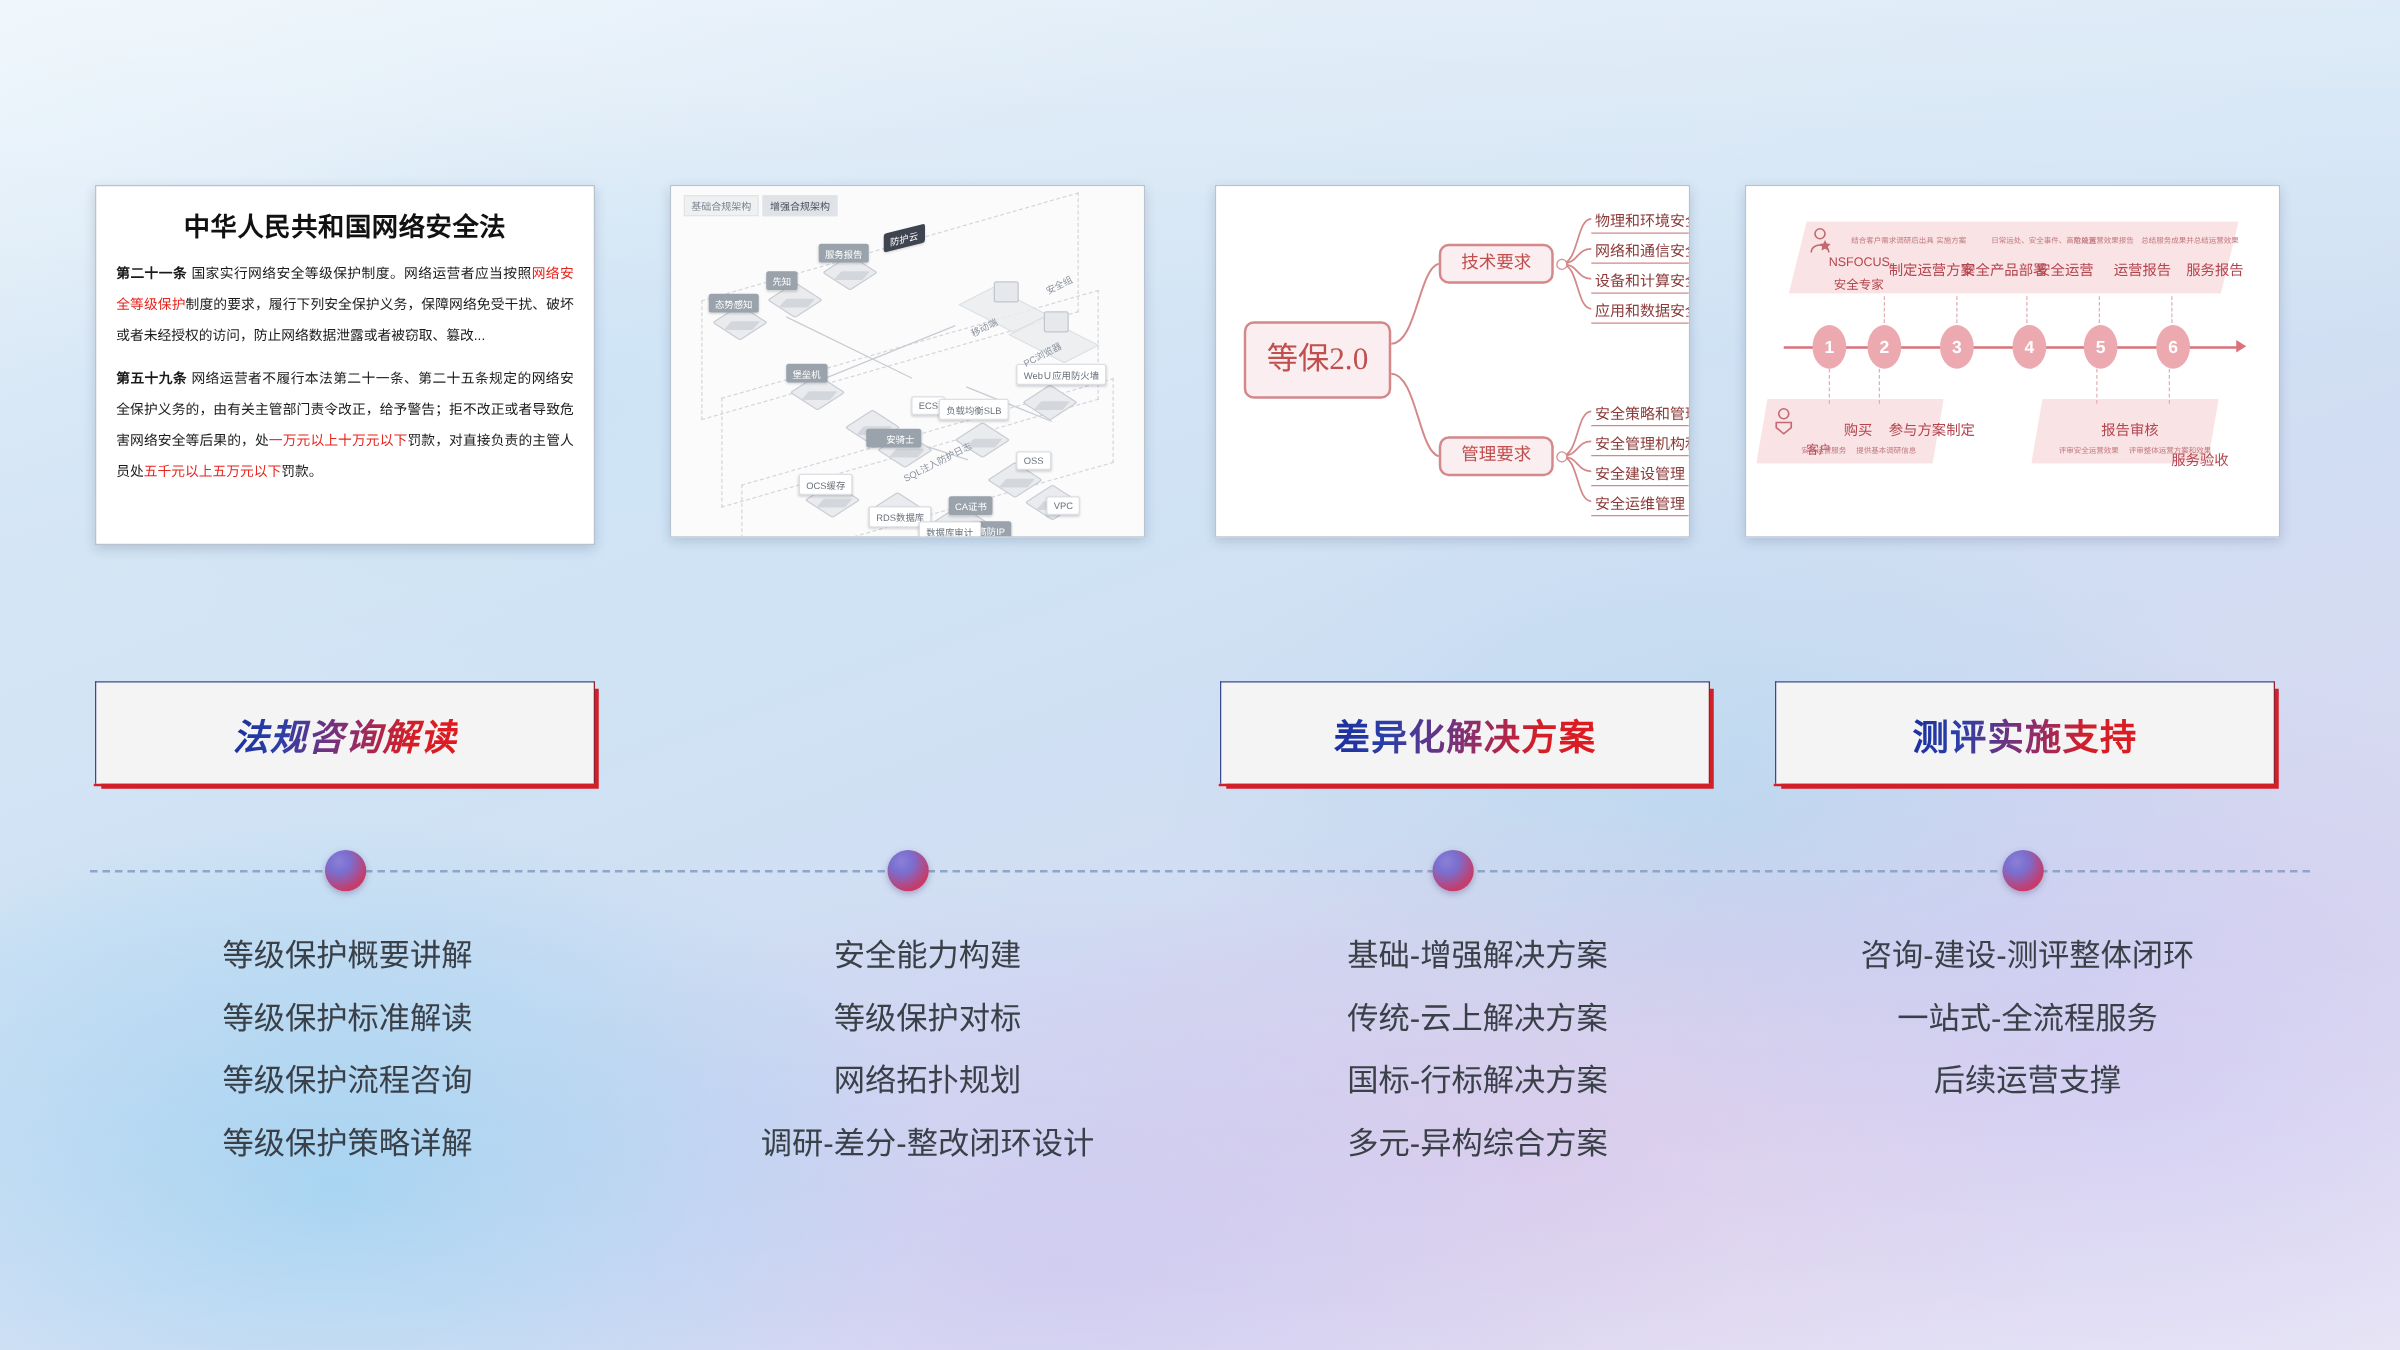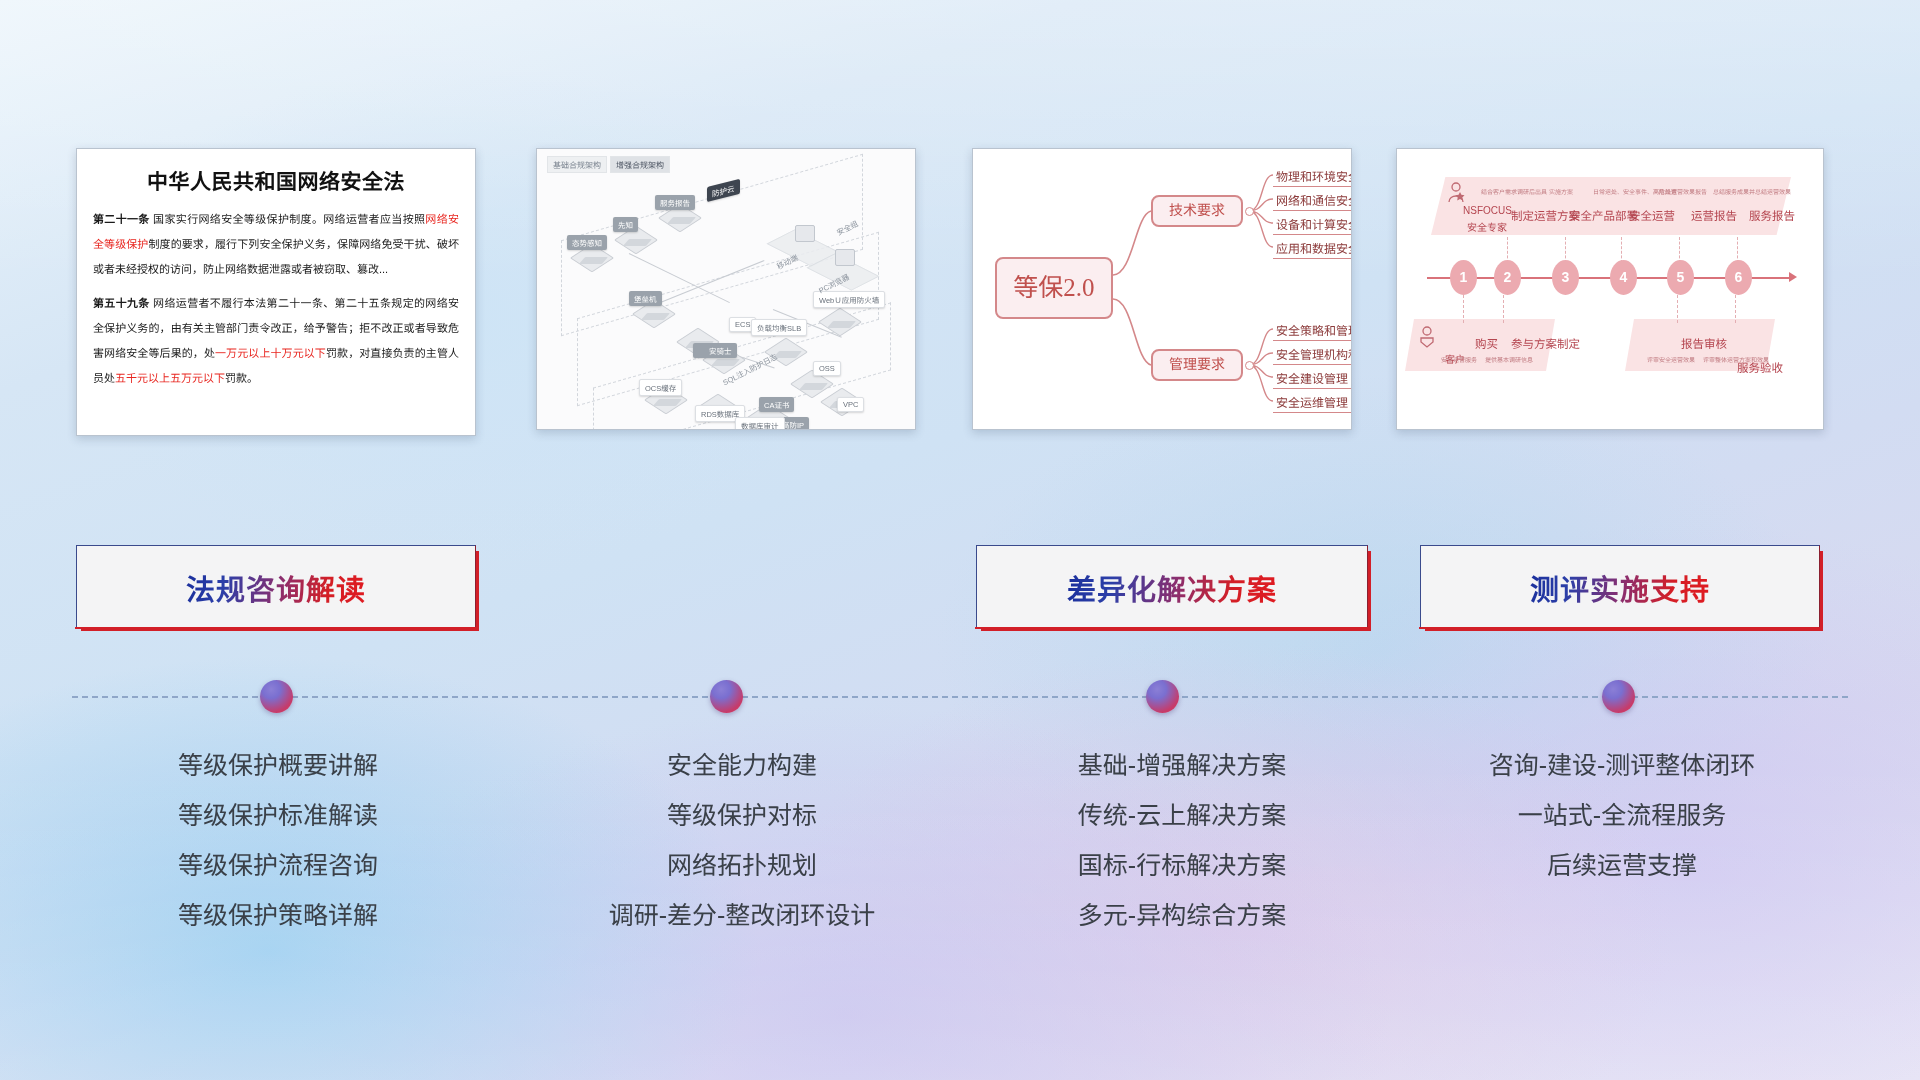--- a/index.html
+++ b/index.html
@@ -96,21 +96,21 @@
 
   
   .heads{position:absolute;left:0;top:545px;width:1920px;height:100px;}
   .head{position:absolute;top:0;height:82px;box-sizing:border-box;background:#f4f4f5;
         border:1.6px solid #3a4a8c;border-right-color:#8b2030;border-bottom:0;
         box-shadow:4px 5px 0 -1px #d21f28;display:flex;align-items:center;justify-content:center;}
   .head:after{content:"";position:absolute;left:-1.6px;right:-1.6px;bottom:-1.6px;height:1.6px;background:#d21f28;}
   .head span{font-size:29px;font-weight:600;letter-spacing:1px;
      background:linear-gradient(100deg,#1a2f9c 0%,#2c3fa8 22%,#8b2e6e 52%,#d41f26 78%,#e01a20 100%);
      -webkit-background-clip:text;background-clip:text;color:transparent;-webkit-text-fill-color:transparent;}
-  #head-1{left:76px; width:400px;}
+  #head-1{left:76px; width:400px;font-style:italic;}
   #head-2{left:536px;width:388px;}
   #head-3{left:976px;width:392px;}
   #head-4{left:1420px;width:400px;}
 
   
   .rail{position:absolute;left:72px;top:696px;width:1776px;height:2px;
         border-top:2px dashed #8fa6c8;}
   .bead{position:absolute;top:680px;width:33px;height:33px;border-radius:50%;
         background:radial-gradient(circle at 34% 28%,#8b7fd6 0%,#7a6fd0 28%,#c63b6a 72%,#d93b5e 100%);
         box-shadow:0 2px 5px rgba(80,60,120,.35);}

